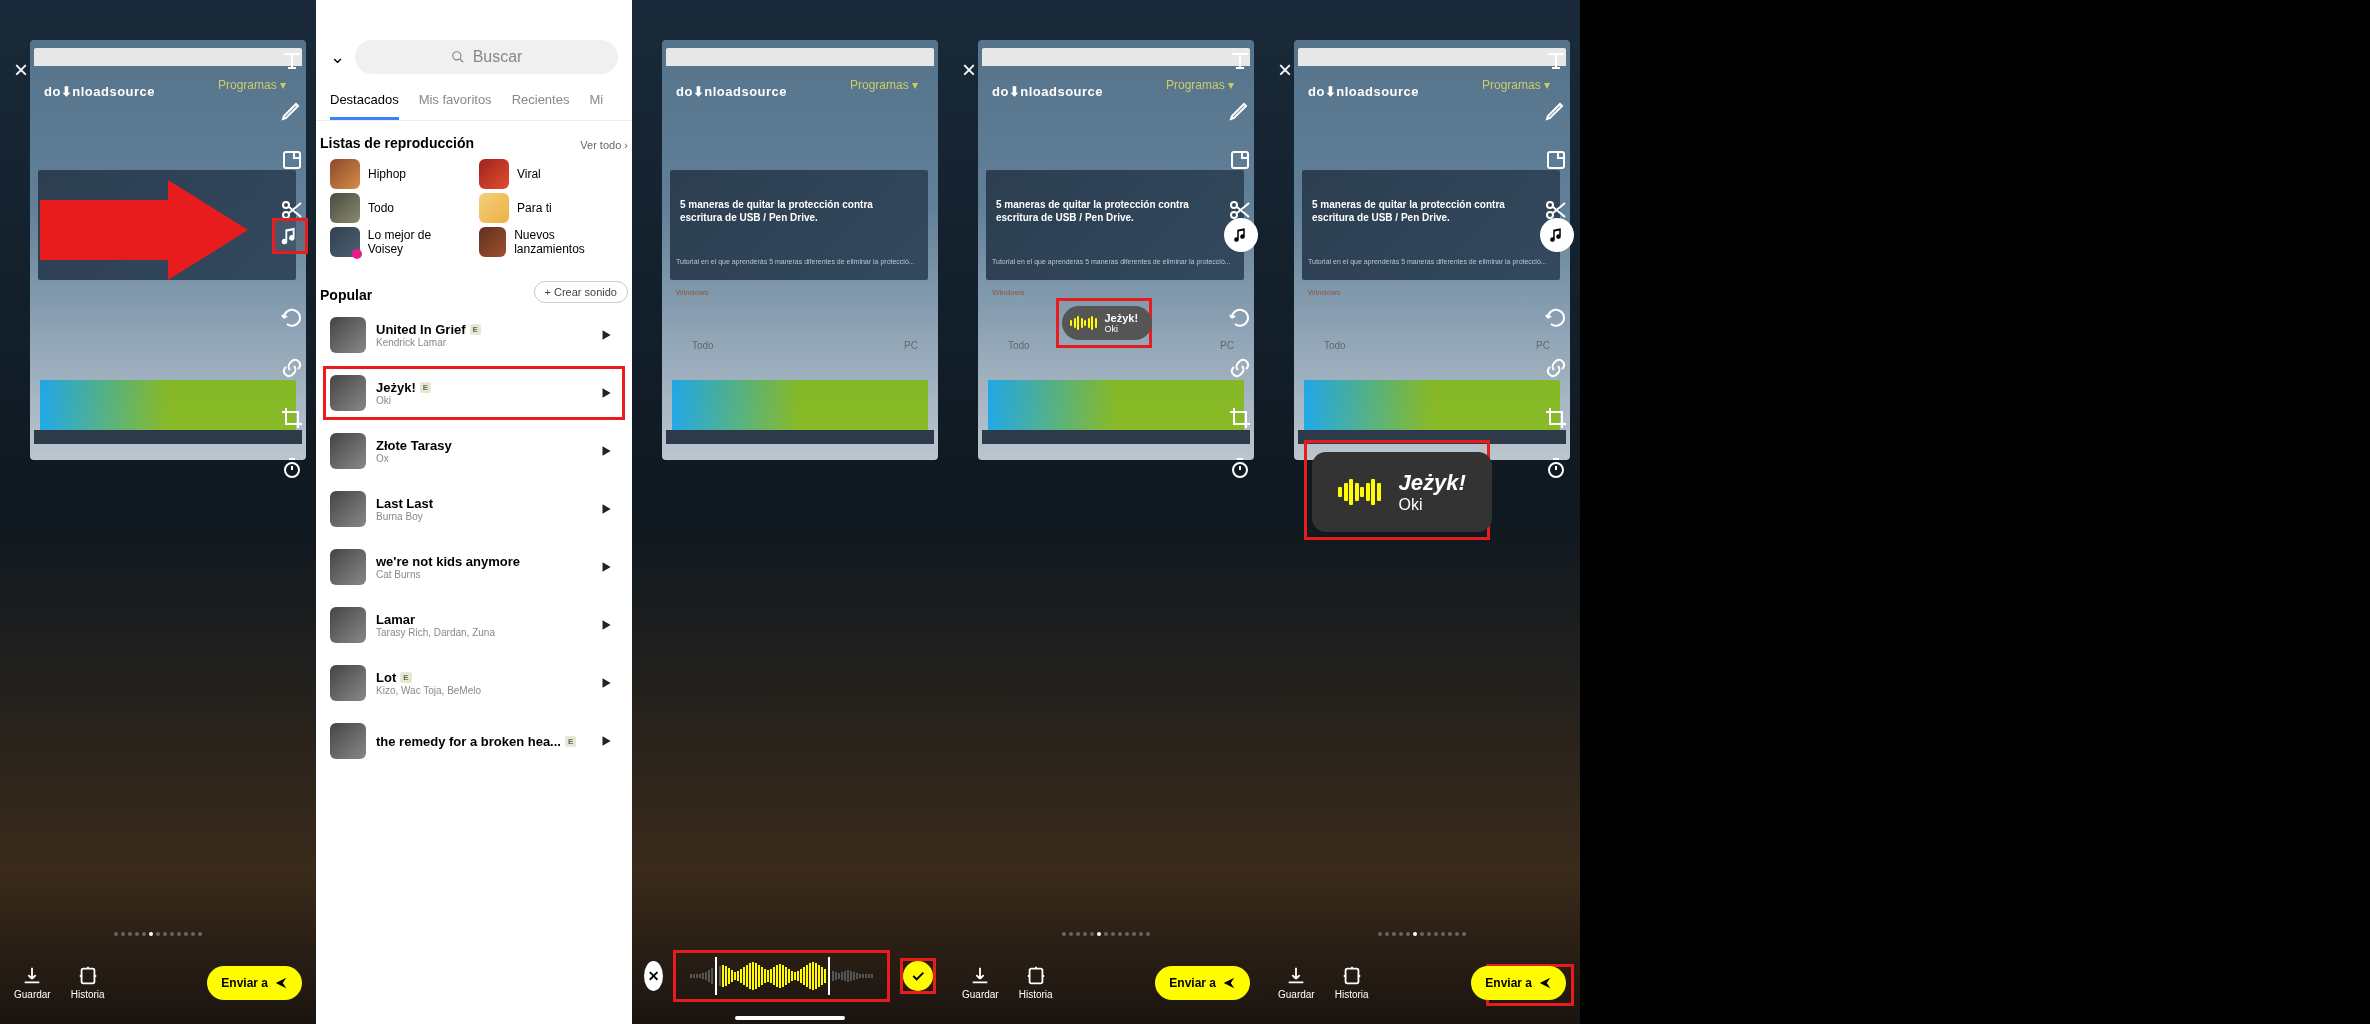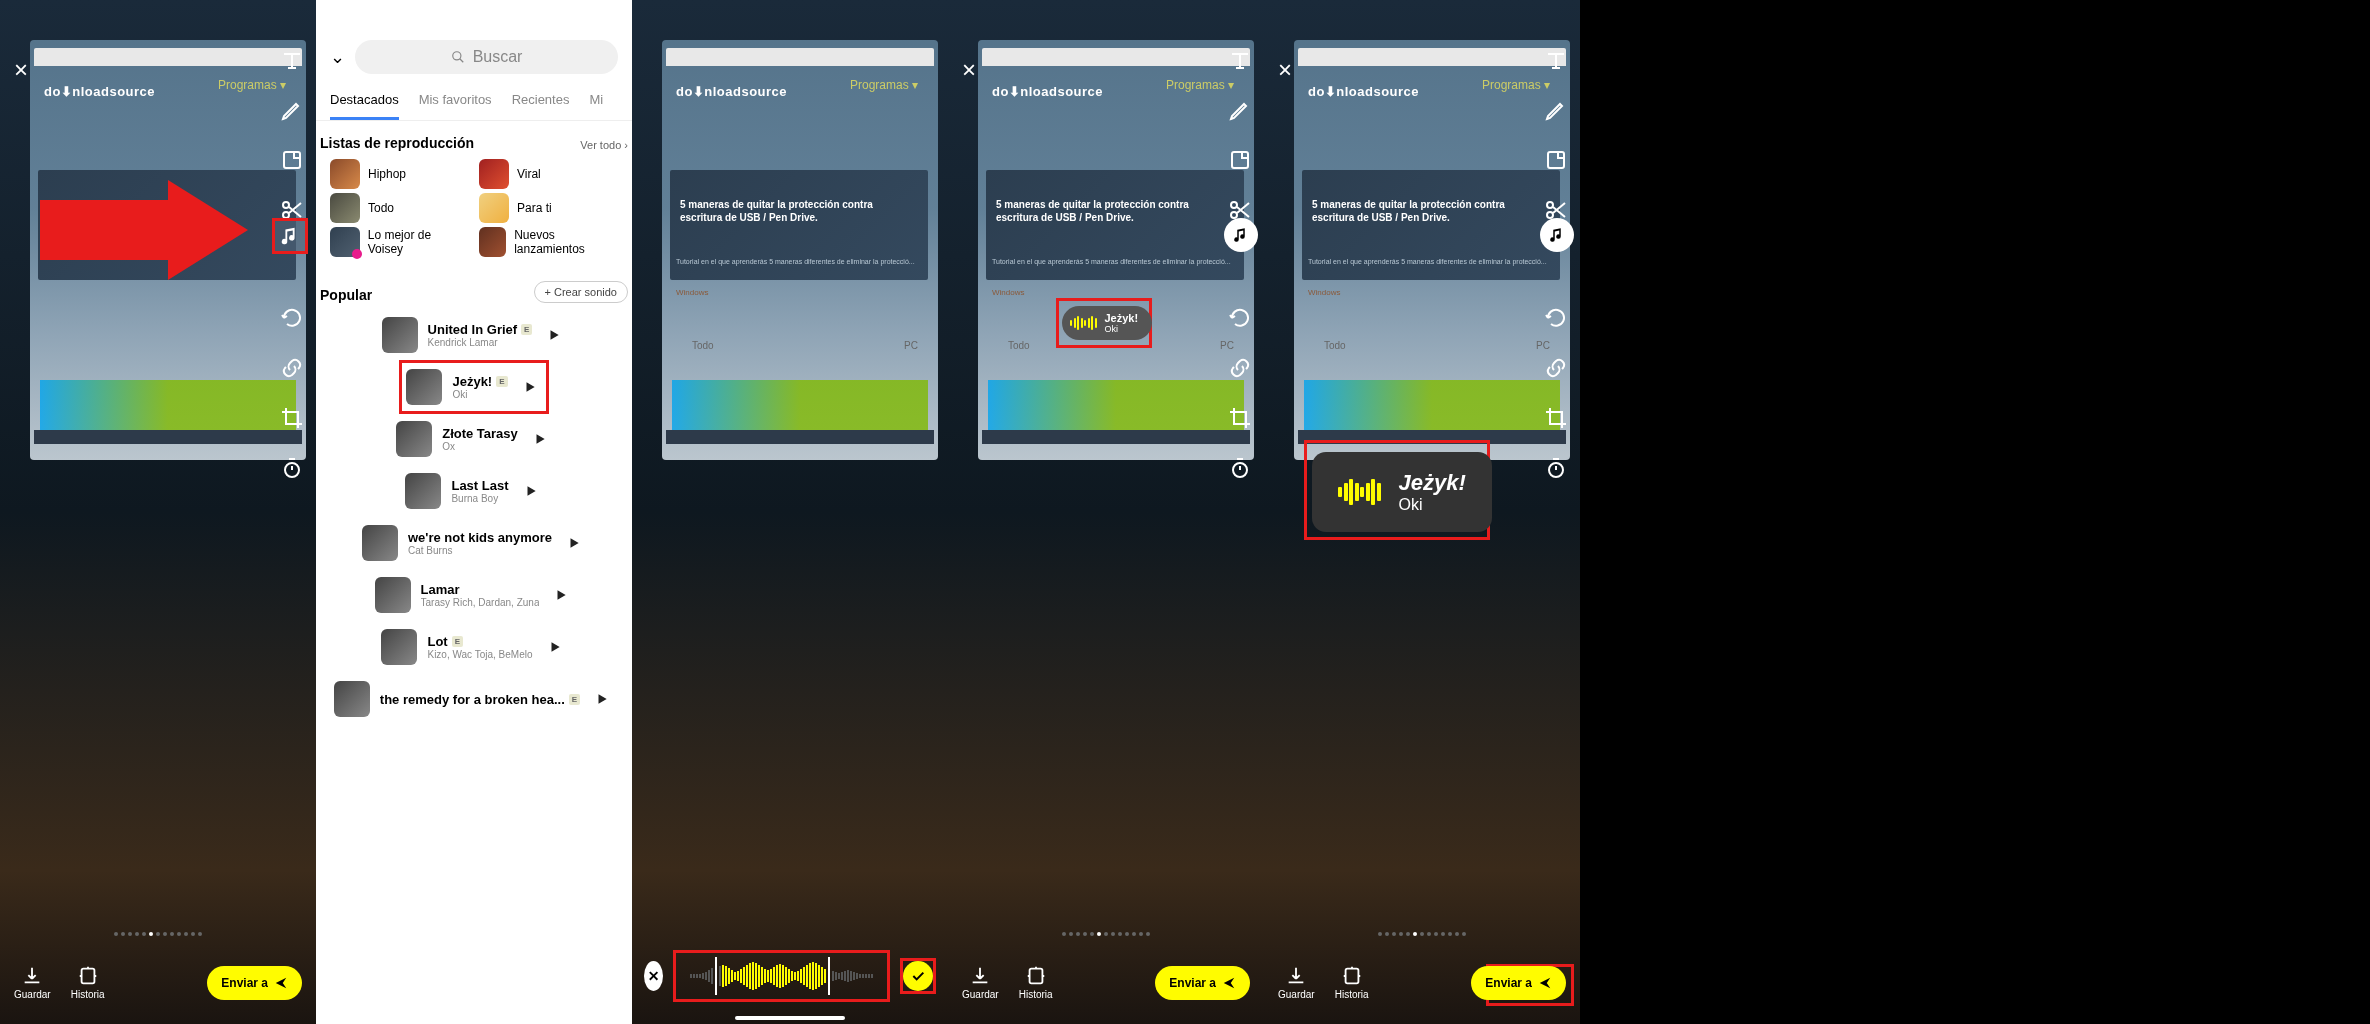--- a/index.html
+++ b/index.html
@@ -59,21 +59,21 @@
 .tab { padding-bottom: 10px; }
 .tab.active { color: #000000; font-weight: 400; border-bottom: 3px solid #3b82f6; }
 .section-row { display: flex; justify-content: space-between; align-items: flex-end; padding: 14px 4px 8px; }
 .section-title { font-weight: 700; font-size: 14px; }
 .see-all { font-size: 11px; color: #666; }
 .pl-grid { display: grid; grid-template-columns: 1fr 1fr; gap: 4px 10px; padding: 0 14px 10px; }
 .pl-item { display: flex; align-items: center; gap: 8px; }
 .pl-thumb { width: 30px; height: 30px; border-radius: 6px; background: linear-gradient(135deg,#8a4a2a,#d88a4a); }
 .pl-name { font-size: 12px; font-weight: 500; }
 .create-btn { font-size: 11px; border: 1px solid #ccc; border-radius: 14px; padding: 4px 10px; color: #444; }
-.song-list { display: flex; flex-direction: column; gap: 4px; padding: 0 10px; overflow:hidden;align-items:center; }
+.song-list { display: flex; flex-direction: column; gap: 10px; padding: 0 10px; overflow:hidden; }
 .song { display: flex; align-items: center; gap: 10px; padding: 6px 4px; }
 .song-thumb { width: 36px; height: 36px; border-radius: 6px; background: linear-gradient(135deg,#444,#888); flex-shrink: 0; }
 .song-meta { flex: 1; min-width: 0; }
 .song-title { font-size: 13px; font-weight: 600; display: flex; align-items: center; gap: 4px; white-space:nowrap; overflow:hidden; text-overflow:ellipsis; }
 .e-badge { background: #e8e8d0; color: #666; font-size: 8px; padding: 1px 3px; border-radius: 2px; font-weight:700;}
 .song-artist { font-size: 10px; color: #888; white-space:nowrap; overflow:hidden; text-overflow:ellipsis;}
 .play { width: 24px; height: 24px; display: flex; align-items: center; justify-content: center; }
 .play svg { width: 14px; height: 14px; fill: #222; }
 .song.sel { outline: 3px solid #e81c1c; background: #fff; }
 

